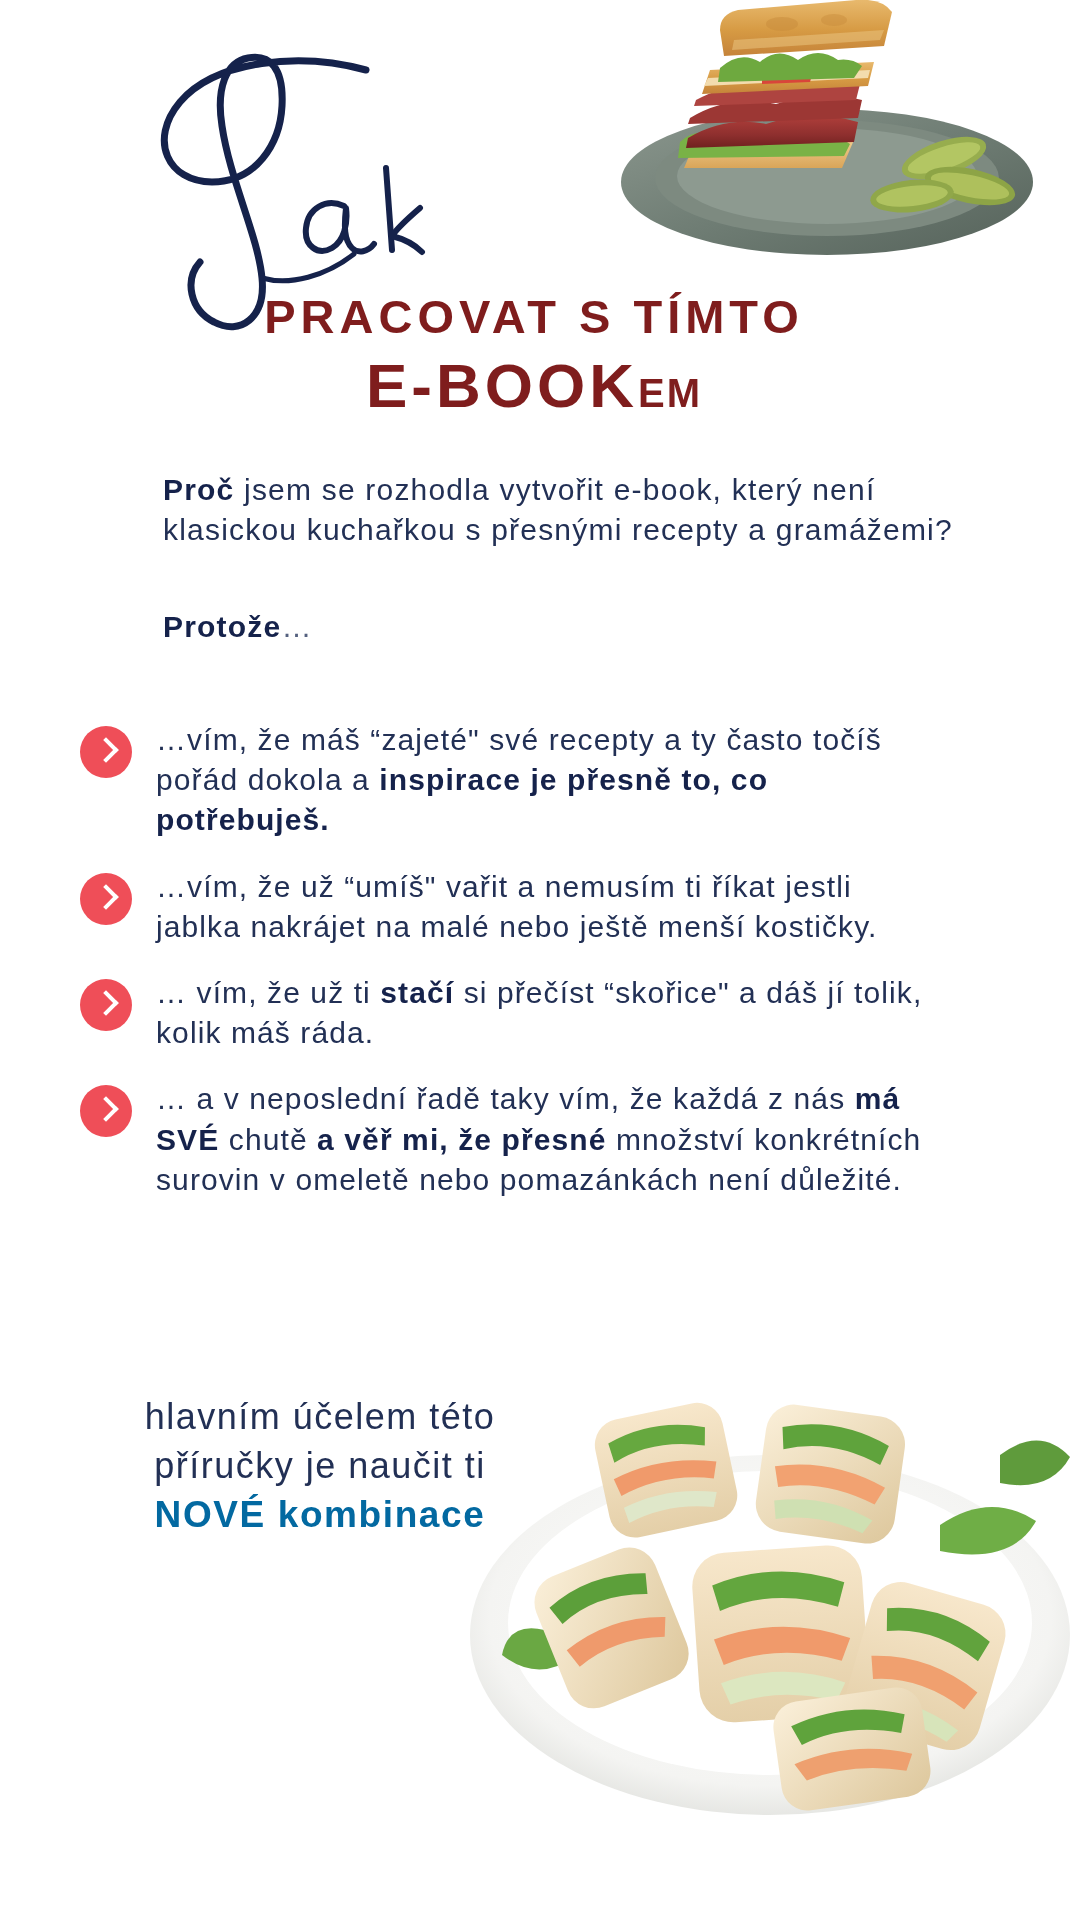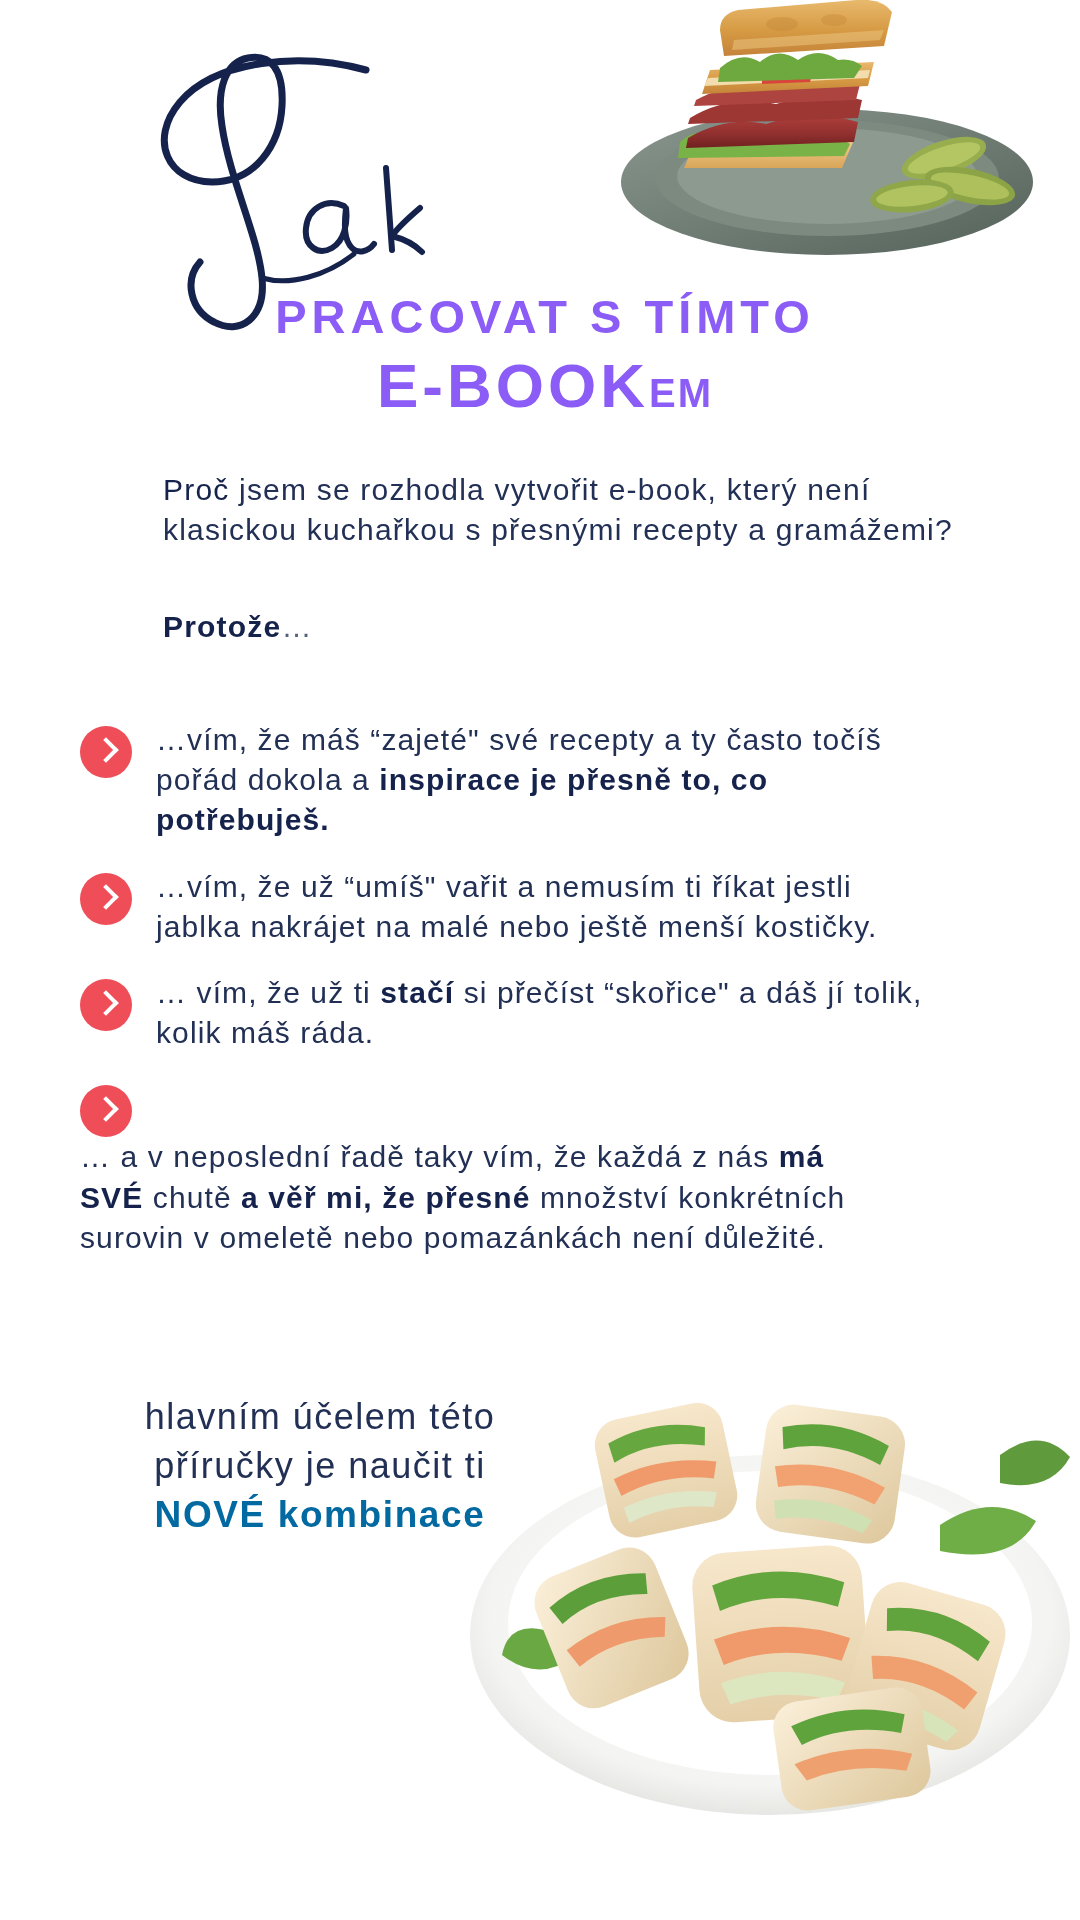--- a/index.html
+++ b/index.html
@@ -33,25 +33,25 @@
     position: absolute;
     left: 130px;
     top: 40px;
     width: 330px;
     height: 300px;
   }
 
   
   .headline {
     position: absolute;
-    left: 150px;
+    left: 139px;
     top: 290px;
     width: 790px;
     text-align: center;
-    color: #8b5cf6;
+    color: #7f1d1d;
   }
   .headline .line1 {
     font-size: 47px;
     font-weight: bold;
     letter-spacing: 5px;
     line-height: 1.15;
   }
   .headline .line2 {
     margin-top: 8px;
     font-size: 62px;
@@ -68,41 +68,41 @@
   .intro {
     position: absolute;
     left: 163px;
     top: 470px;
     width: 790px;
     color: #223055;
     font-size: 30px;
     line-height: 1.32;
     letter-spacing: 1.2px;
   }
-  .intro b { font-weight: normal; color: #15224b; }
+  .intro b { font-weight: bold; color: #15224b; }
   .intro .protoze {
     margin-top: 58px;
     font-weight: bold;
     color: #15224b;
   }
   .intro .protoze span.dots { font-weight: normal; color: #55617f; }
 
   
   .bullets {
     position: absolute;
     left: 80px;
     top: 720px;
     width: 900px;
   }
   .bullet-row {
     display: flex;
     align-items: flex-start;
     margin-bottom: 26px;
   }
-  .bullet-row.gap-big { margin-top: 24px; flex-direction: column; }
+  .bullet-row.gap-big { margin-top: 24px; }
   .bullet-icon {
     flex: 0 0 auto;
     width: 52px;
     height: 52px;
     border-radius: 50%;
     background: #ef4e58;
     position: relative;
     margin-top: 6px;
     margin-right: 24px;
   }

